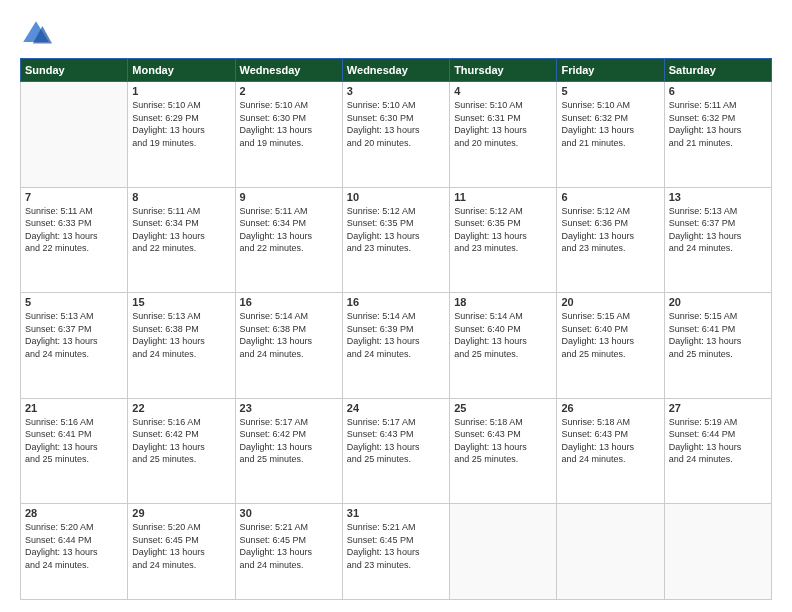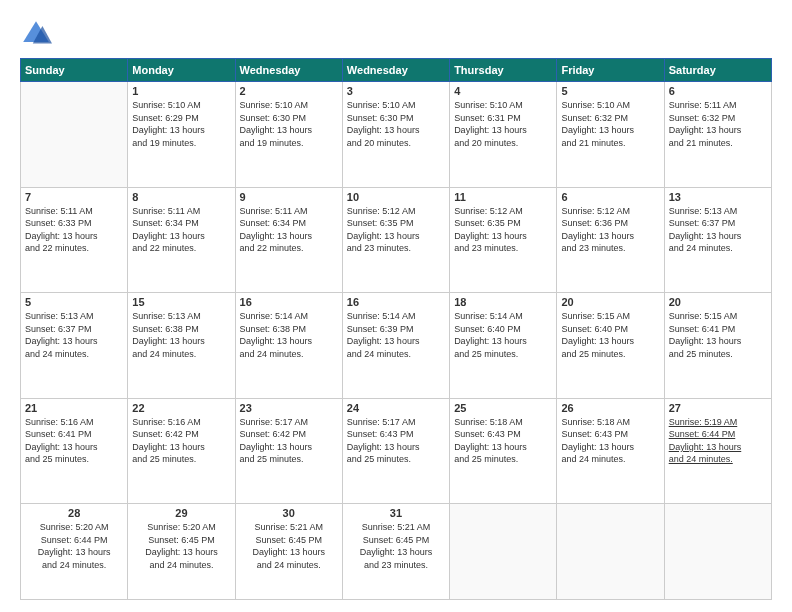--- a/index.html
+++ b/index.html
@@ -62,21 +62,21 @@
       color: #444;
     }
     .calendar {
       flex: 1;
       border: 1px solid #ccc;
       border-collapse: collapse;
       width: 100%;
       table-layout: fixed;
     }
     .calendar th {
-      background: #0f766e;
+      background: #14532d;
       color: #fff;
       font-size: 11px;
       font-weight: bold;
       padding: 5px 4px;
       text-align: left;
       border: 1px solid #2a60b0;
     }
     .calendar td {
       border: 1px solid #ccc;
       vertical-align: top;
@@ -94,21 +94,20 @@
     .day-info {
       font-size: 9px;
       color: #333;
       line-height: 1.4;
     }
     .empty-cell {
       background: #f9f9f9;
     }
     tr:last-child td {
       height: 80px;
-      text-align: center;
     }
   </style>
 </head>
 <body>
 
 <div class="page">
   <div class="header">
     <div class="logo">
       <svg class="logo-icon" viewBox="0 0 40 40">
         <polygon points="20,4 36,30 4,30" fill="#3a7bd5" opacity="0.85"></polygon>
@@ -323,21 +322,21 @@
           </td>
           <td>
             <div class="day-num">26</div>
             <div class="day-info" style="white-space: pre-line;">Sunrise: 5:18 AM
 Sunset: 6:43 PM
 Daylight: 13 hours
 and 24 minutes.</div>
           </td>
           <td>
             <div class="day-num">27</div>
-            <div class="day-info" style="white-space: pre-line; text-decoration: underline;">Sunrise: 5:19 AM
+            <div class="day-info" style="white-space: pre-line;">Sunrise: 5:19 AM
 Sunset: 6:44 PM
 Daylight: 13 hours
 and 24 minutes.</div>
           </td>
         </tr>
         <tr>
           <td>
             <div class="day-num">28</div>
             <div class="day-info" style="white-space: pre-line;">Sunrise: 5:20 AM
 Sunset: 6:44 PM

